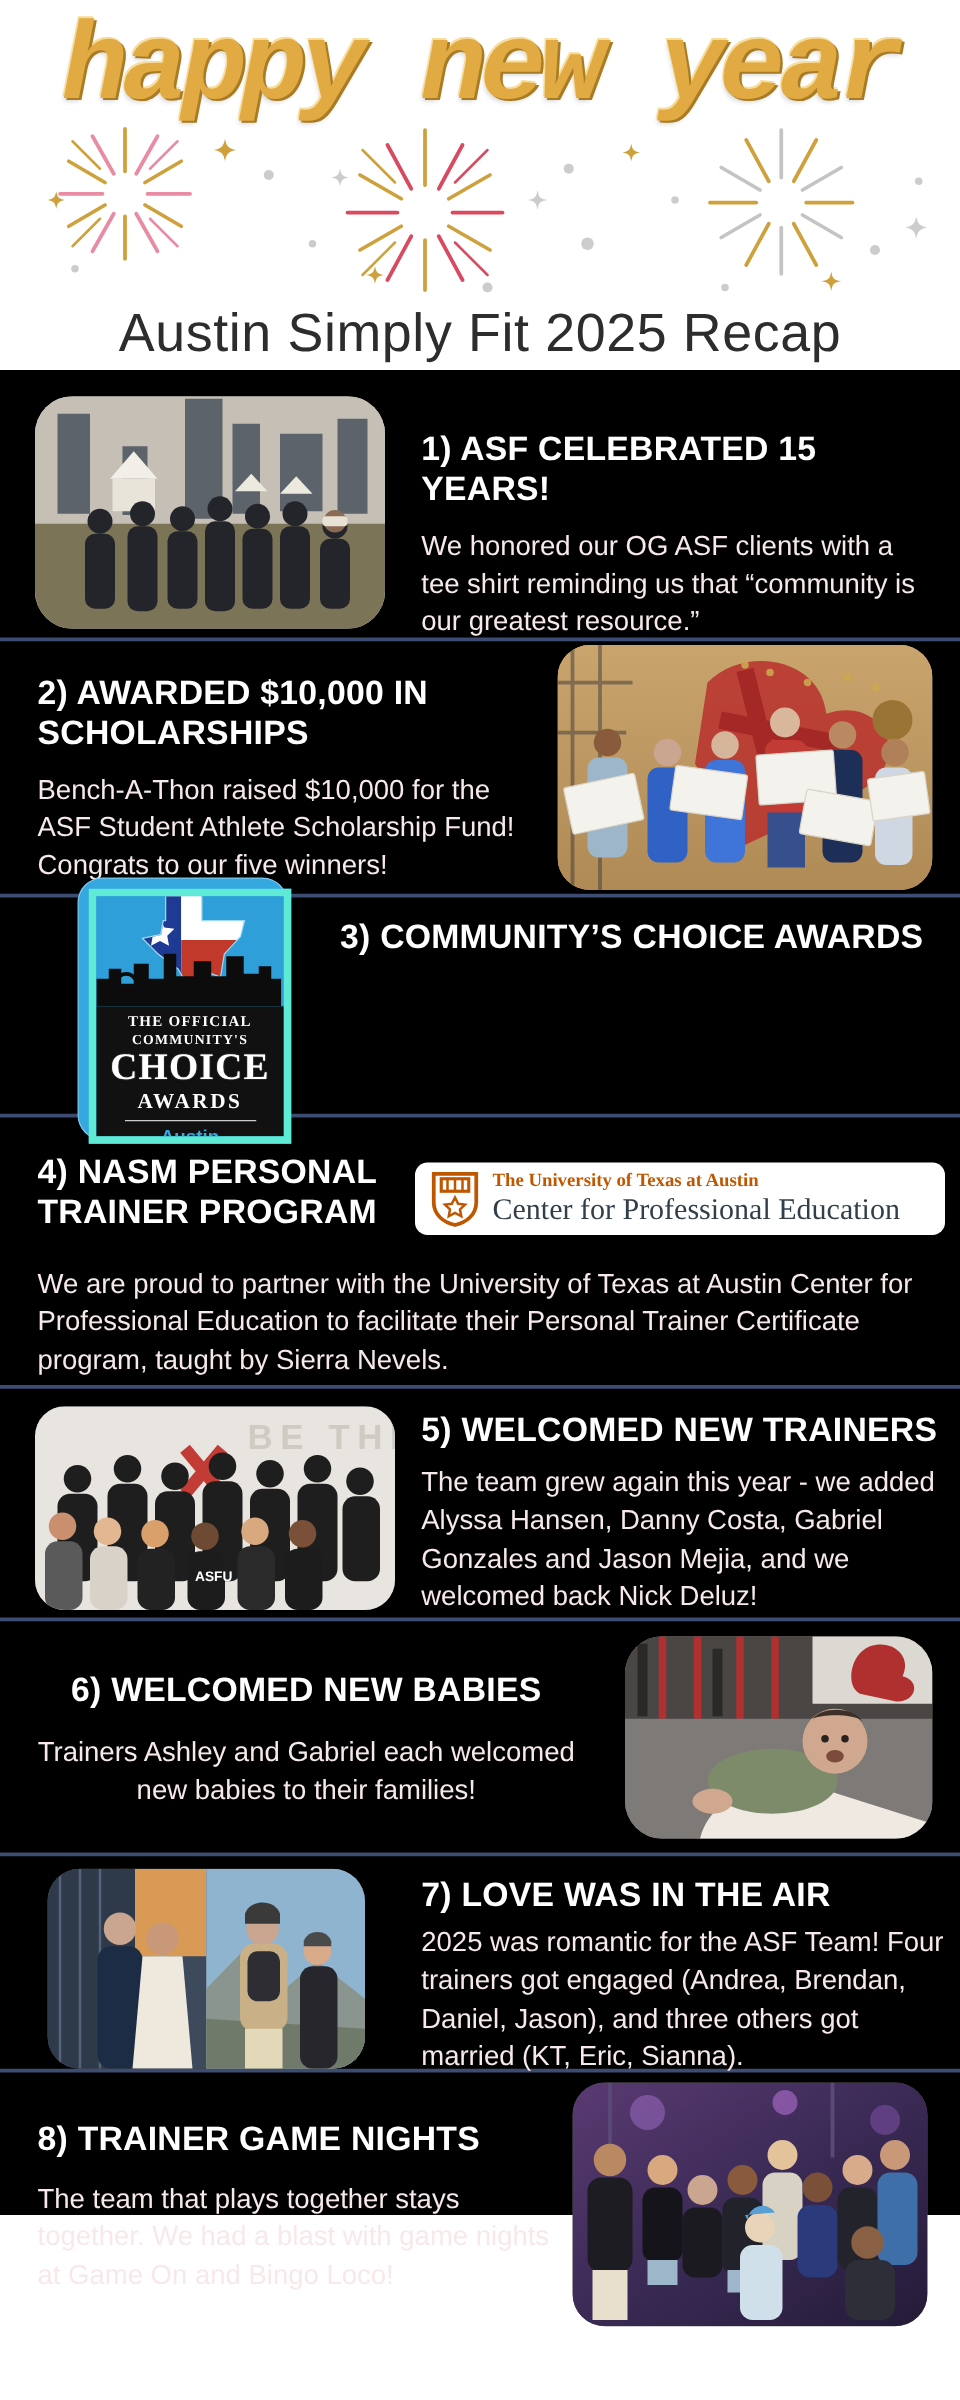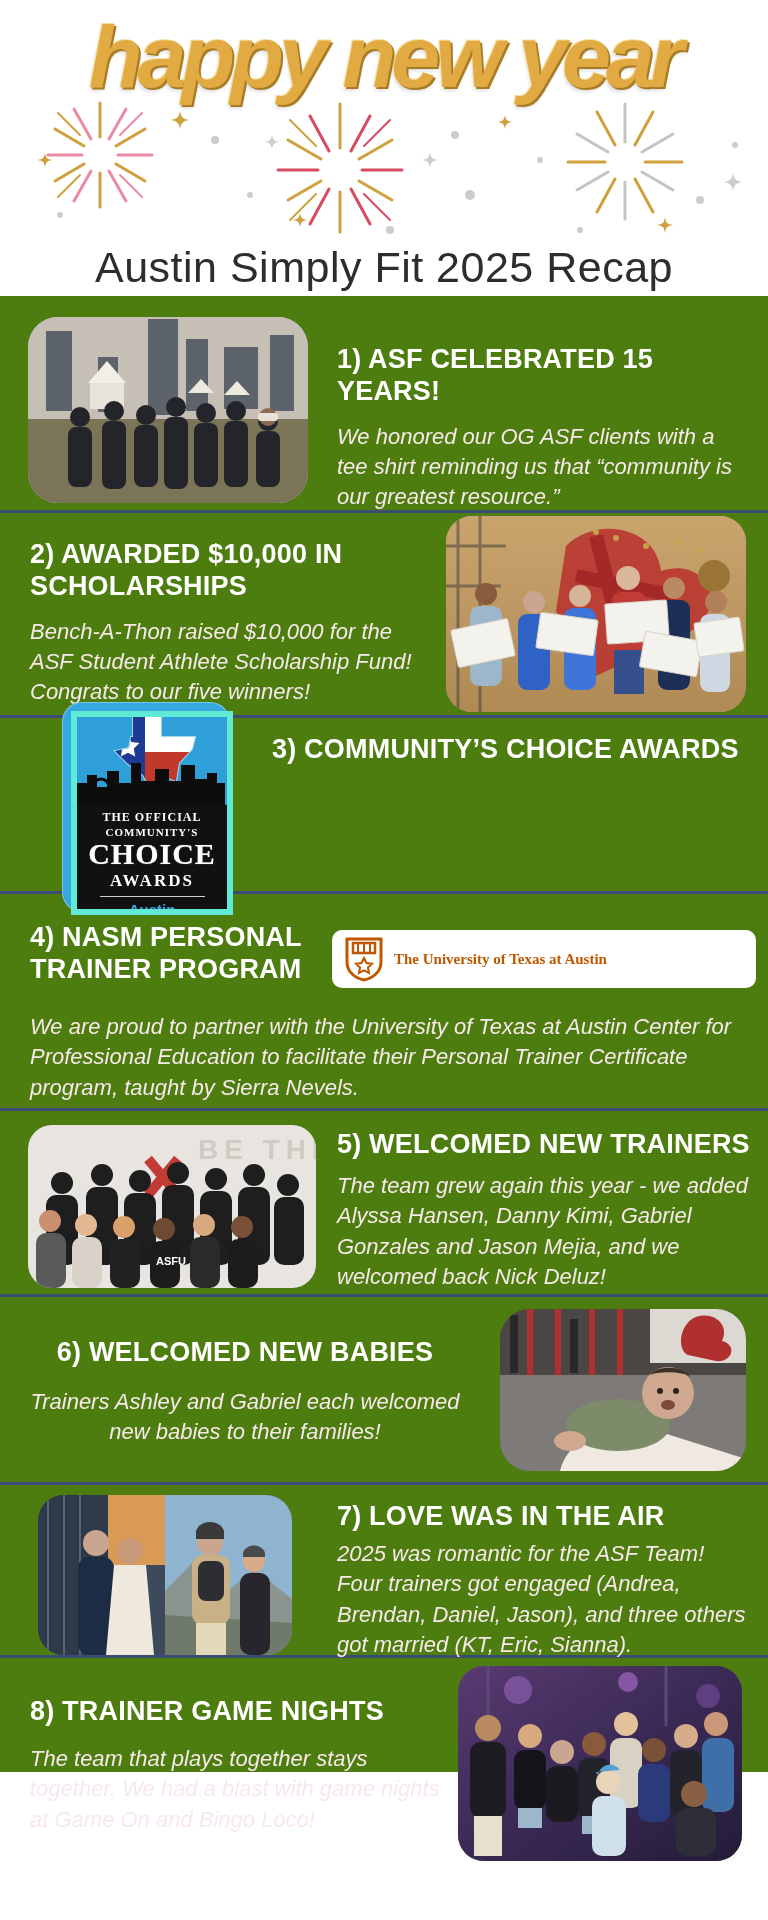--- a/index.html
+++ b/index.html
@@ -2,41 +2,41 @@
 <html><head>
 <meta charset="utf-8">
 <style>
   html,body{margin:0;padding:0;background:#ffffff;}
   .page{position:relative;width:768px;height:1920px;overflow:hidden;
         font-family:"Liberation Sans",sans-serif;background:#ffffff;}
 
   
   .hero{position:absolute;top:0;left:0;width:768px;height:296px;background:#ffffff;}
   .script-title{position:absolute;top:6px;left:0;width:100%;text-align:center;
-      font-family:Liberation Sans, sans-serif;font-style:italic;font-weight:bold;
+      font-family:Liberation Mono, monospace;font-style:italic;font-weight:bold;
       font-size:88px;letter-spacing:-5px;color:#e2aa42;
       text-shadow:2px 2px 0 #a87c24,-1px -1px 0 #f7dd9b,0 3px 4px rgba(0,0,0,.18);
       white-space:nowrap;}
   .fireworks{position:absolute;top:100px;left:0;}
   .hero-title{position:absolute;bottom:4px;left:0;width:100%;text-align:center;
       font-size:43px;color:#2d2d2d;font-weight:400;letter-spacing:0.5px;}
 
   
-  .red{position:absolute;top:296px;left:0;width:768px;height:1476px;background:#4d7c0f;}
+  .red{position:absolute;top:296px;left:0;width:768px;height:1476px;background:#000000;}
   .s{position:relative;width:768px;box-sizing:border-box;border-bottom:3px solid #3c4c72;}
   .s:last-child{border-bottom:none;}
   .s1{height:217px;} .s2{height:205px;} .s3{height:176px;} .s4{height:217px;}
   .s5{height:186px;} .s6{height:188px;text-align:center;} .s7{height:173px;} .s8{height:262px;}
 
   .photo{position:absolute;overflow:hidden;background:#555;}
   .photo svg{display:block;}
 
   .txt{position:absolute;}
   .title{font-weight:bold;color:#ffffff;font-size:27px;line-height:1.18;letter-spacing:0.2px;}
-  .bodytxt{color:#f7e9ea;font-size:22px;line-height:1.38;margin-top:14px;font-weight:400;font-style:italic;}
+  .bodytxt{color:#f7e9ea;font-size:22px;line-height:1.38;margin-top:14px;font-weight:400;}
 
   
   .choice{position:absolute;left:62px;top:-16px;width:168px;height:210px;z-index:6;
       background:#35a8e0;border-radius:20px;padding:9px;box-sizing:border-box;
       box-shadow:0 0 0 1px rgba(255,255,255,.35) inset;}
   .choice-inner{width:100%;height:100%;background:#2e9fd8;position:relative;overflow:hidden;
       border:6px solid #5eead4;}
   .choice-black{position:absolute;left:0;right:0;bottom:0;top:88px;background:#111111;
       text-align:center;color:#ffffff;font-family:"Liberation Serif",serif;}
   .cl1{font-size:12px;font-weight:bold;letter-spacing:1px;margin-top:5px;}
@@ -305,20 +305,21 @@
         <svg width="40" height="46" viewBox="0 0 40 46">
           <path d="M3 3 H37 V26 C37 36 29 42 20 44 C11 42 3 36 3 26 Z" fill="#ffffff" stroke="#bf5700" stroke-width="3"></path>
           <rect x="9" y="7" width="22" height="10" fill="none" stroke="#bf5700" stroke-width="2.5"></rect>
           <line x1="14" y1="7" x2="14" y2="17" stroke="#bf5700" stroke-width="2"></line>
           <line x1="20" y1="7" x2="20" y2="17" stroke="#bf5700" stroke-width="2"></line>
           <line x1="26" y1="7" x2="26" y2="17" stroke="#bf5700" stroke-width="2"></line>
           <path d="M20 22 l2.5 5 5.5 .7 -4 3.8 1 5.5 -5 -2.6 -5 2.6 1 -5.5 -4 -3.8 5.5 -.7 Z" fill="none" stroke="#bf5700" stroke-width="2"></path>
         </svg>
         <div class="ut-lines">
           <div class="ut1">The University of Texas at Austin</div>
+          <div class="ut2">Center for Professional Education</div>
         </div>
       </div>
       <div class="txt" style="left:30px;top:118px;width:708px;">
         <div class="bodytxt" style="margin-top:0;">We are proud to partner with the University of Texas at Austin Center for Professional Education to facilitate their Personal Trainer Certificate program, taught by Sierra Nevels.</div>
       </div>
     </div>
 
     <div class="s s5">
       <div class="photo" style="left:28px;top:14px;width:288px;height:163px;border-radius:24px;">
         <svg width="288" height="163" viewBox="0 0 288 163">
@@ -353,21 +354,21 @@
             <circle cx="176" cy="100" r="11" fill="#d8a87e"></circle>
               <rect x="162" y="112" width="30" height="51" rx="10" fill="#2a2a2a"></rect>
             <circle cx="214" cy="102" r="11" fill="#7a5038"></circle>
               <rect x="200" y="114" width="30" height="49" rx="10" fill="#1c1c1c"></rect>
           </g>
           <text x="128" y="140" font-family="Liberation Sans, sans-serif" font-size="11" font-weight="bold" fill="#ffffff">ASFU</text>
         </svg>
       </div>
       <div class="txt" style="left:337px;top:18px;width:415px;">
         <div class="title">5) WELCOMED NEW TRAINERS</div>
-        <div class="bodytxt" style="margin-top:10px;">The team grew again this year - we added Alyssa Hansen, Danny Kimi, Gabriel Gonzales and Jason Mejia, and we welcomed back Nick Deluz!</div>
+        <div class="bodytxt" style="margin-top:10px;">The team grew again this year - we added Alyssa Hansen, Danny Costa, Gabriel Gonzales and Jason Mejia, and we welcomed back Nick Deluz!</div>
       </div>
     </div>
 
     <div class="s s6">
       <div class="txt" style="left:30px;top:40px;width:430px;">
         <div class="title">6) WELCOMED NEW BABIES</div>
         <div class="bodytxt" style="margin-top:18px;">Trainers Ashley and Gabriel each welcomed new babies to their families!</div>
       </div>
       <div class="photo" style="left:500px;top:12px;width:246px;height:162px;border-radius:30px;">
         <svg width="246" height="162" viewBox="0 0 246 162">

